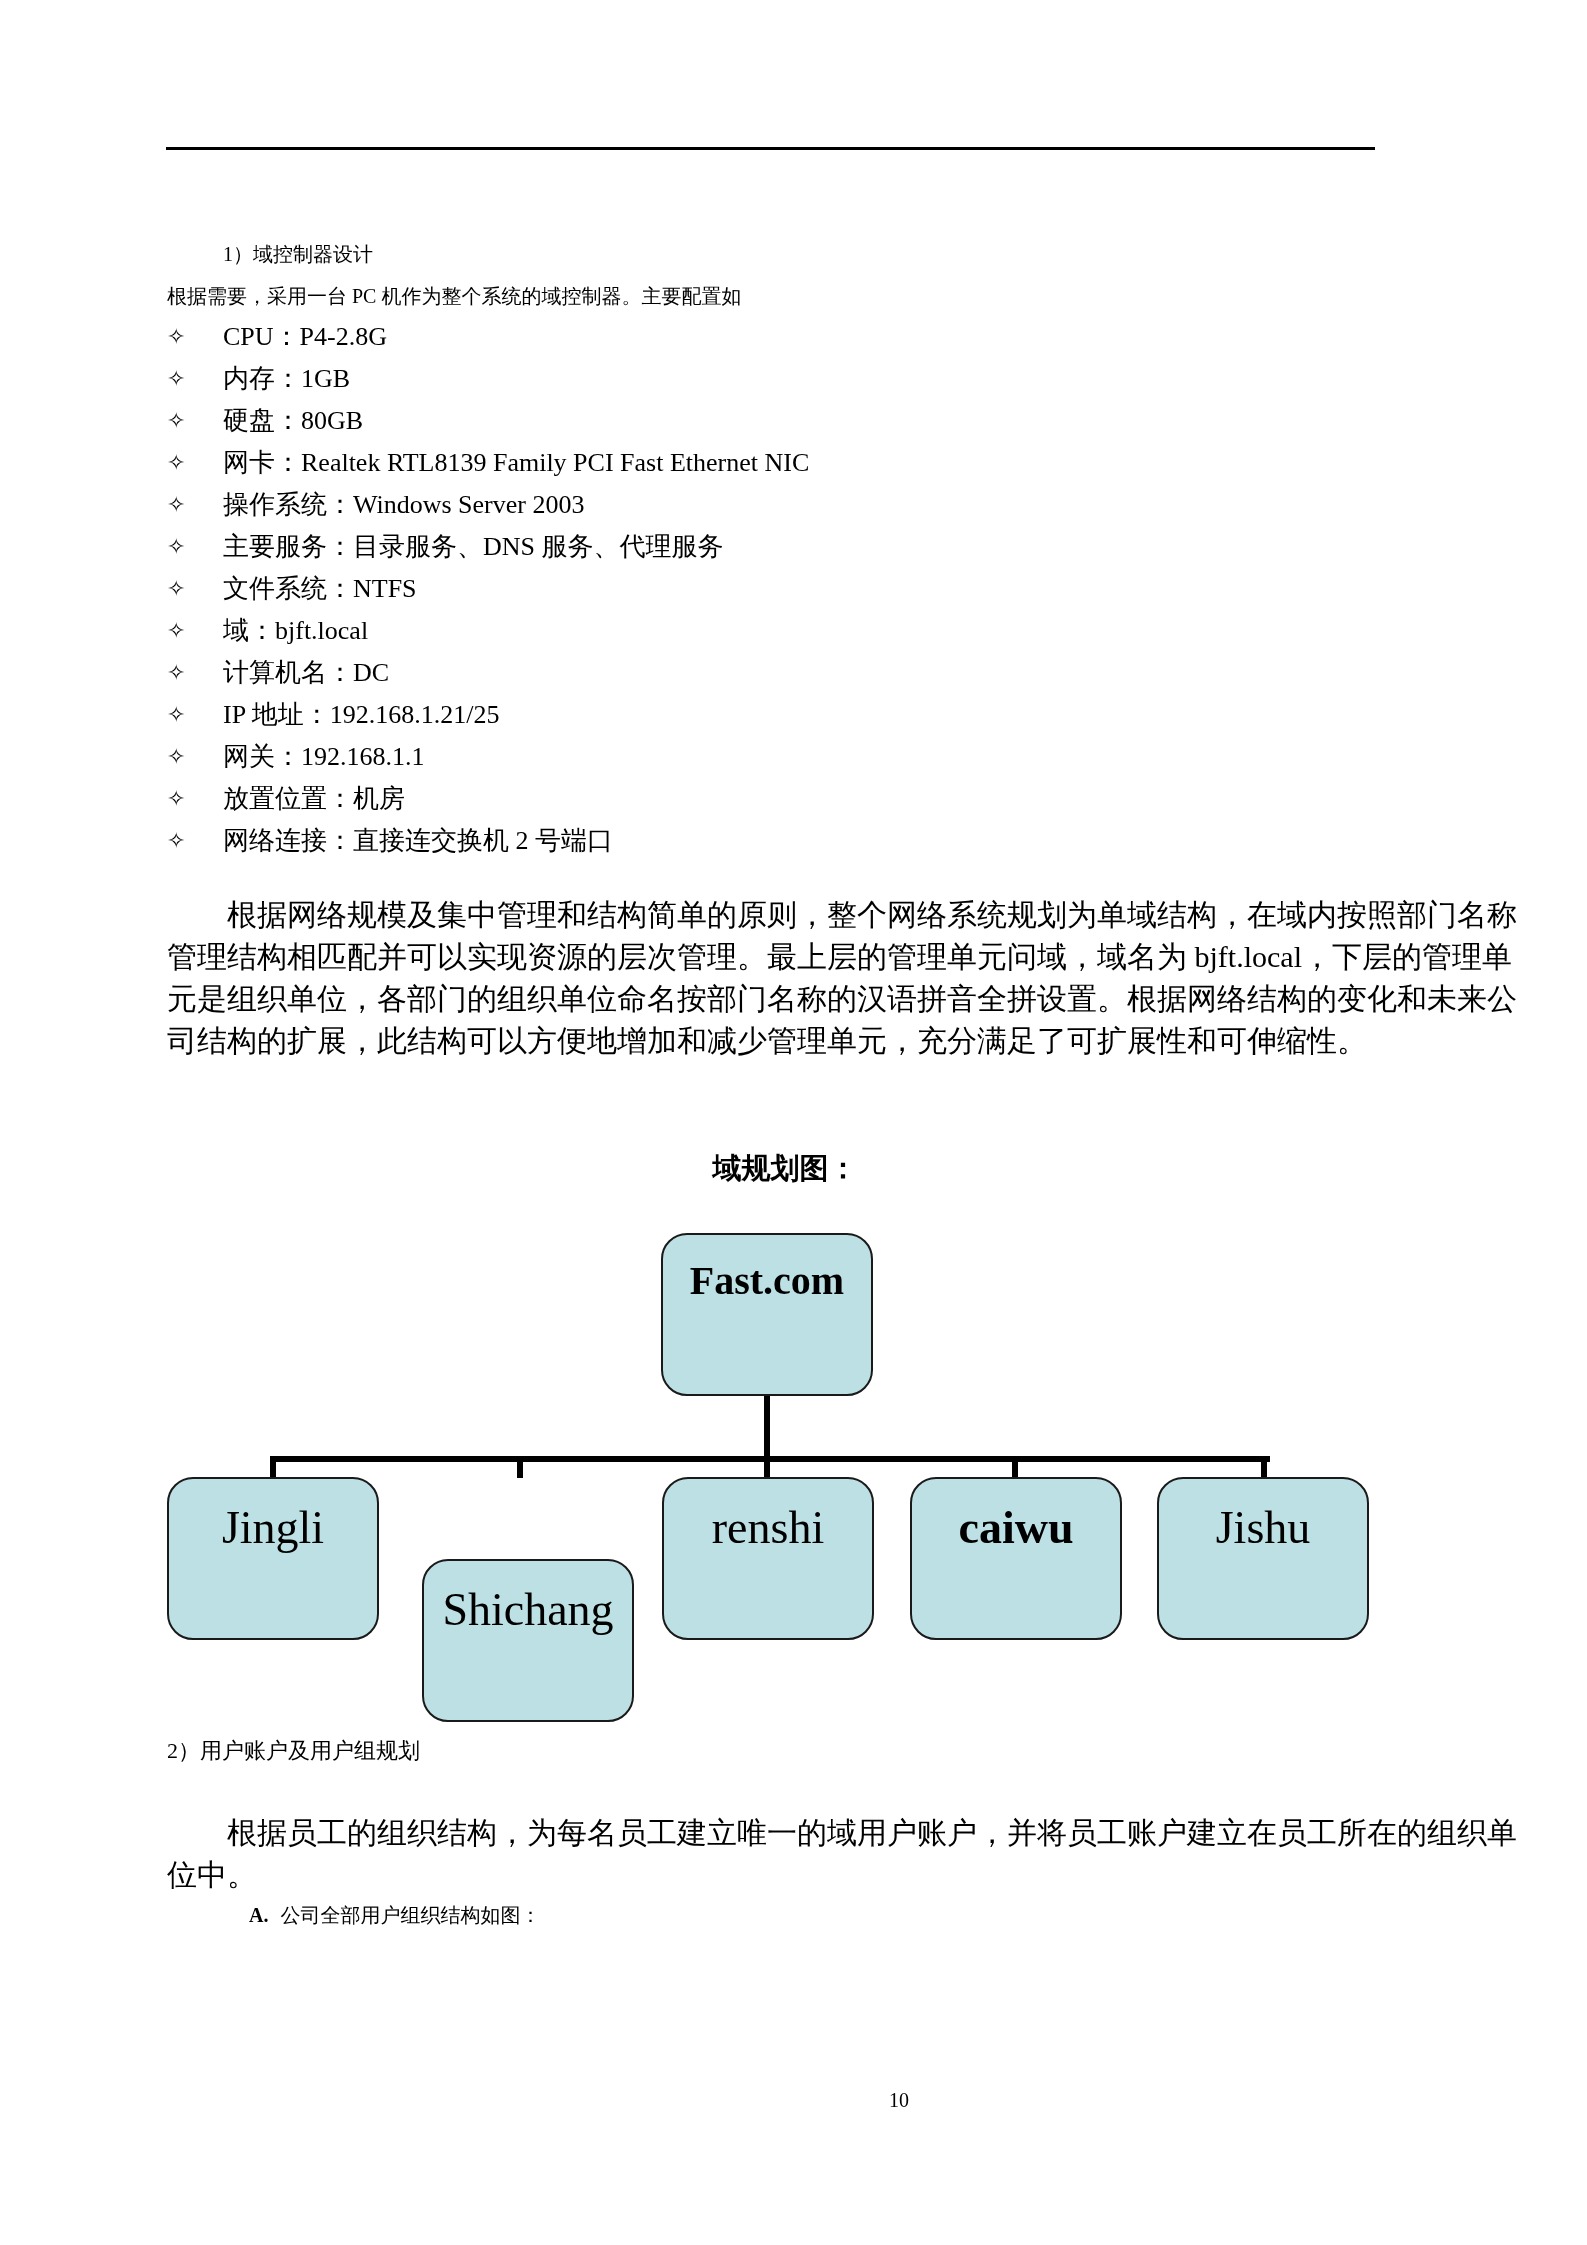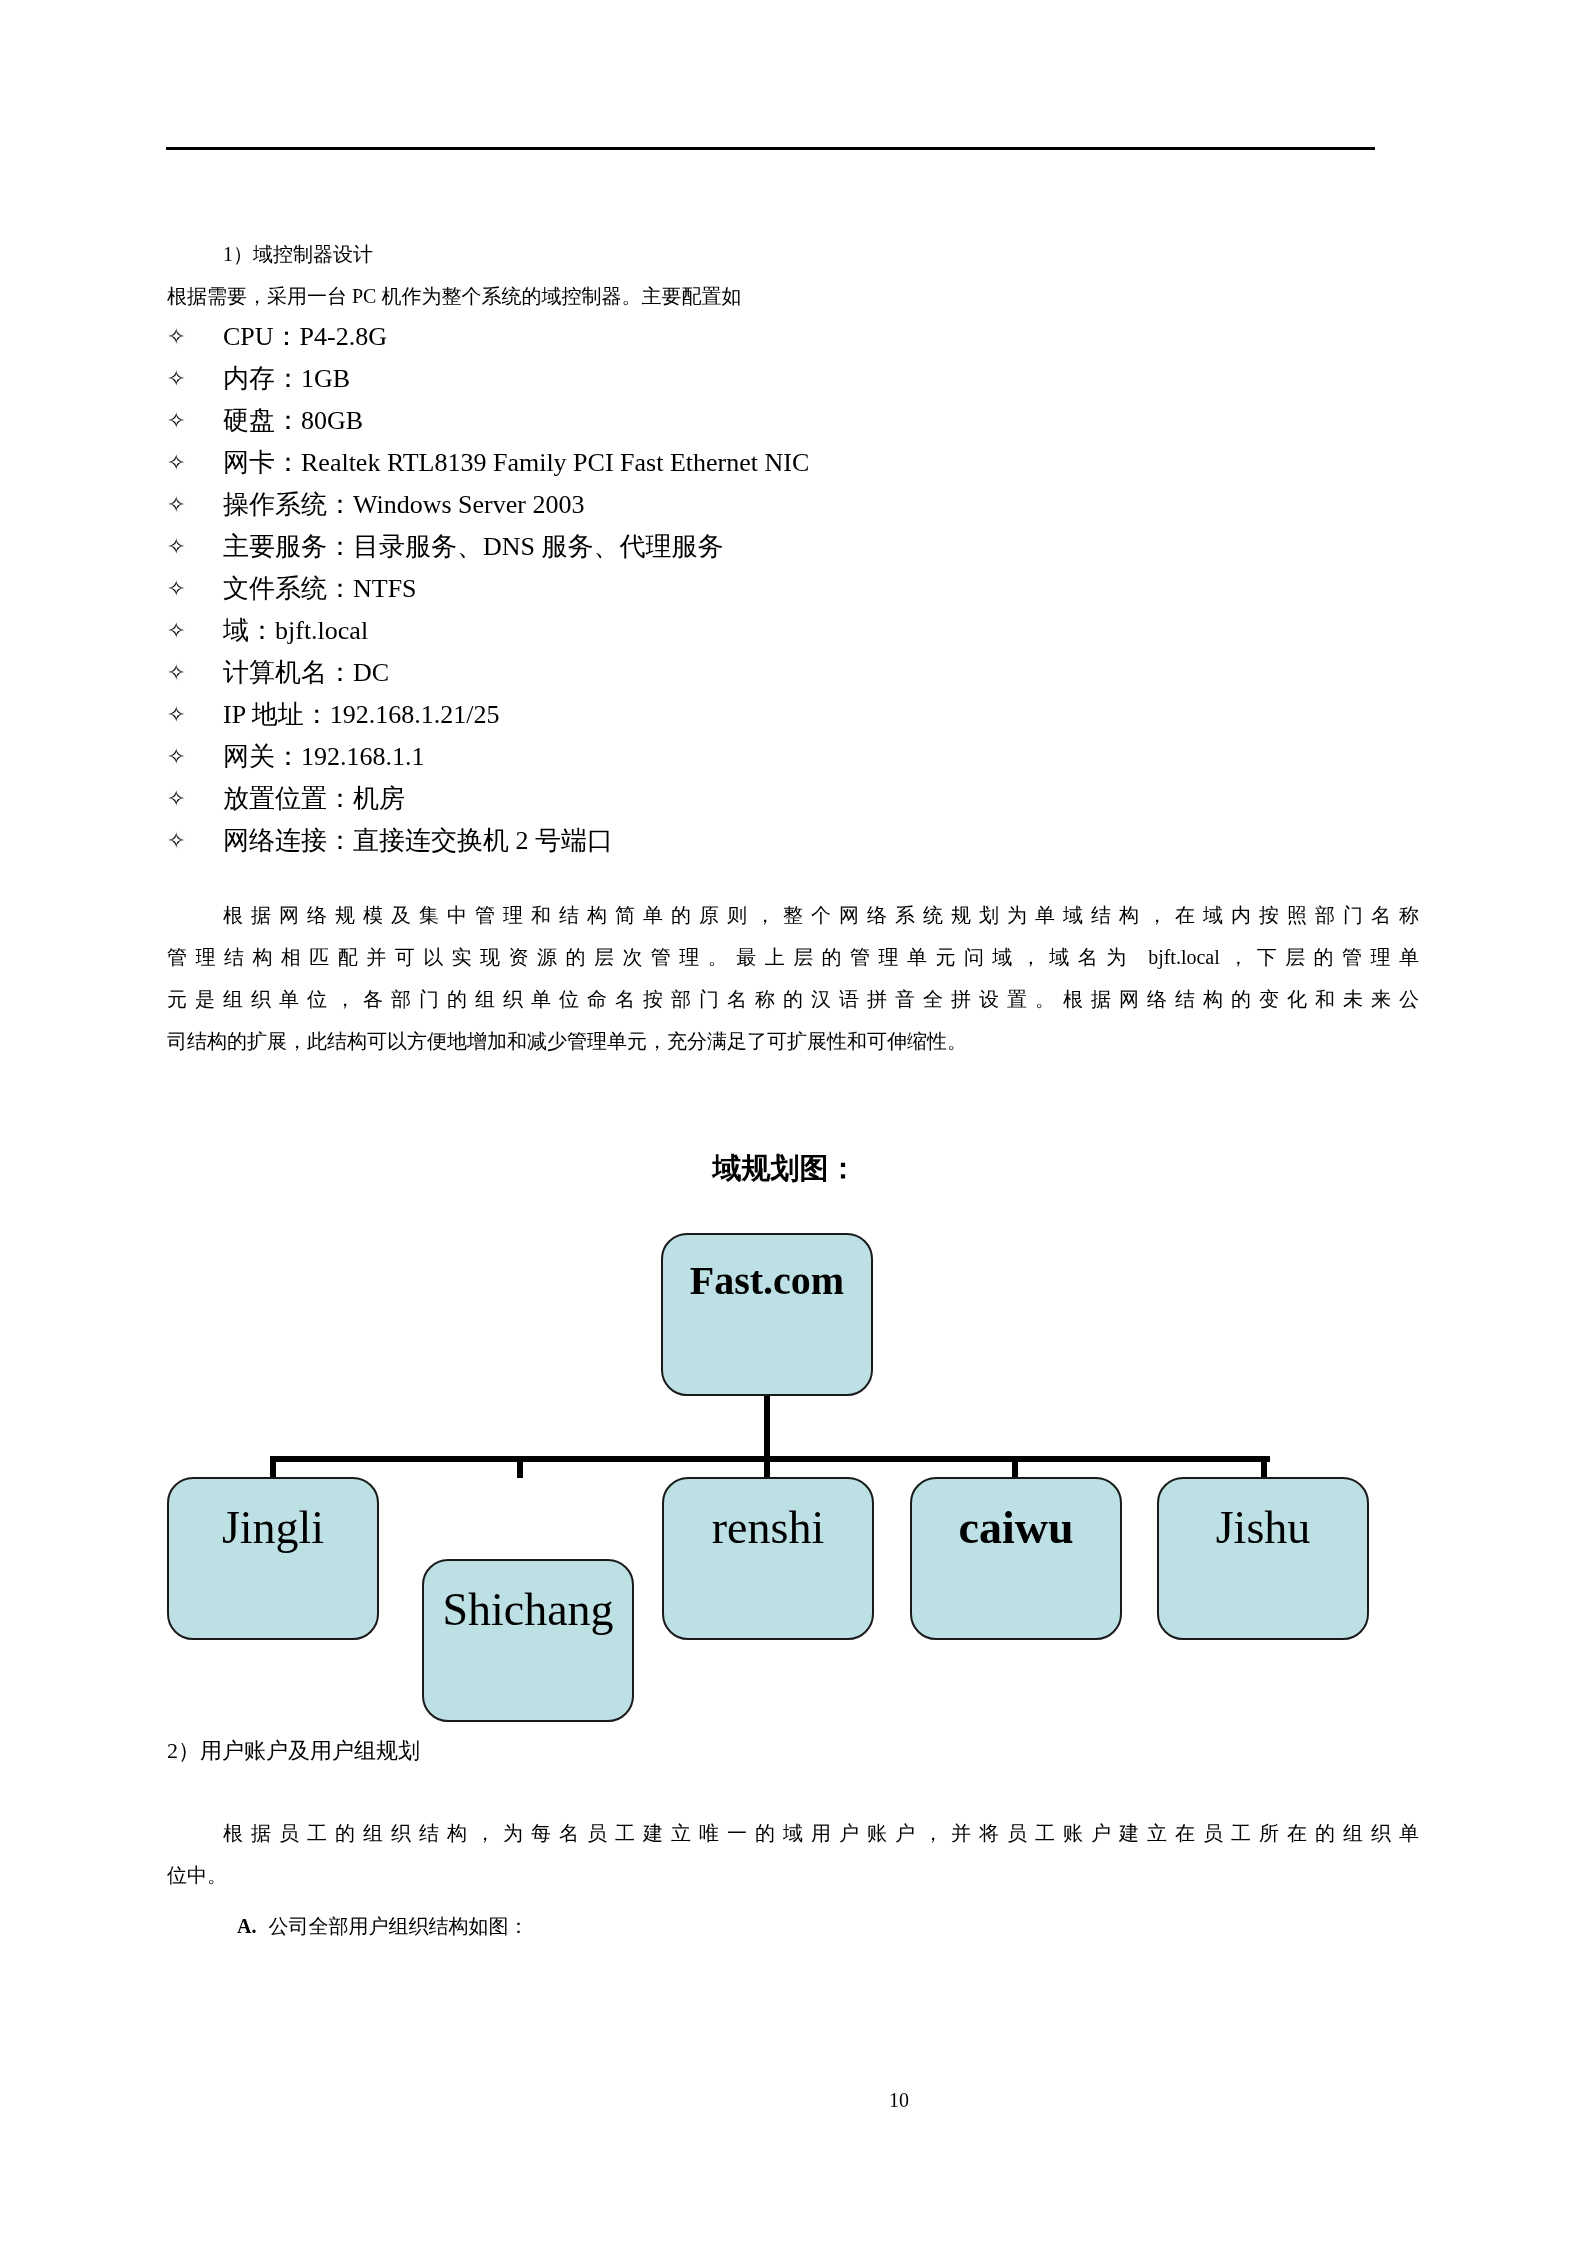--- a/index.html
+++ b/index.html
@@ -4,21 +4,21 @@
 <style>
   html, body { margin: 0; padding: 0; background: #ffffff; }
   body { width: 1587px; height: 2245px; position: relative; overflow: hidden;
          font-family: "Liberation Serif", "DejaVu Serif", serif; color: #000; }
   .abs { position: absolute; white-space: nowrap; }
   .header-rule { position: absolute; left: 166px; top: 147px; width: 1209px; height: 3px; background: #000; }
   .body-text { font-size: 20px; line-height: 26px; }
   .bullet-row { position: absolute; left: 167px; height: 30px; font-size: 26px; line-height: 30px; }
   .bullet-row .glyph { position: absolute; left: 0; top: 0; font-family: "DejaVu Sans", sans-serif; font-size: 22px; }
   .bullet-row .txt { position: absolute; left: 56px; top: 0; white-space: nowrap; }
-  .para { position: absolute; left: 167px; width: 1252px; font-size: 20px; line-height: 42px;
+  .para { position: absolute; left: 167px; width: 1252px; font-size: 30px; line-height: 42px;
           text-align: justify; text-align-last: left; }
   .para .line { display: block; height: 42px; white-space: nowrap; text-align: justify; text-align-last: justify; }
   .para .line.last { text-align-last: left; }
   .diagram-title { position: absolute; left: 0; width: 1570px; text-align: center; top: 1150px;
                    font-size: 29px; font-weight: bold; line-height: 36px; }
   .node { position: absolute; box-sizing: border-box; width: 212px; height: 163px;
           background: #bce0e4; border: 2px solid #1a1a1a; border-radius: 26px; text-align: center; }
   .node .label { display: block; position: absolute; left: 0; right: 0; white-space: nowrap; }
   .node.root .label { top: 22px; font-size: 40px; font-weight: bold; }
   .node.child .label { top: 22px; font-size: 46px; }
@@ -129,17 +129,17 @@
   </div>
 </div>
 
 <div class="abs small-heading" style="left:167px; top:1738px;">2）用户账户及用户组规划</div>
 
 <div class="para" style="top:1812px;">
   <span class="line">　　根据员工的组织结构，为每名员工建立唯一的域用户账户，并将员工账户建立在员工所在的组织单</span>
   <span class="line last">位中。</span>
 </div>
 
-<div class="abs body-text" style="left:237px; top:1902px;margin-top:11px;">
+<div class="abs body-text" style="left:249px; top:1902px;">
   <span style="font-weight:bold;">A.</span><span style="margin-left:12px;">公司全部用户组织结构如图：</span>
 </div>
 
 <div class="page-num">10</div>
 
 </body></html>

